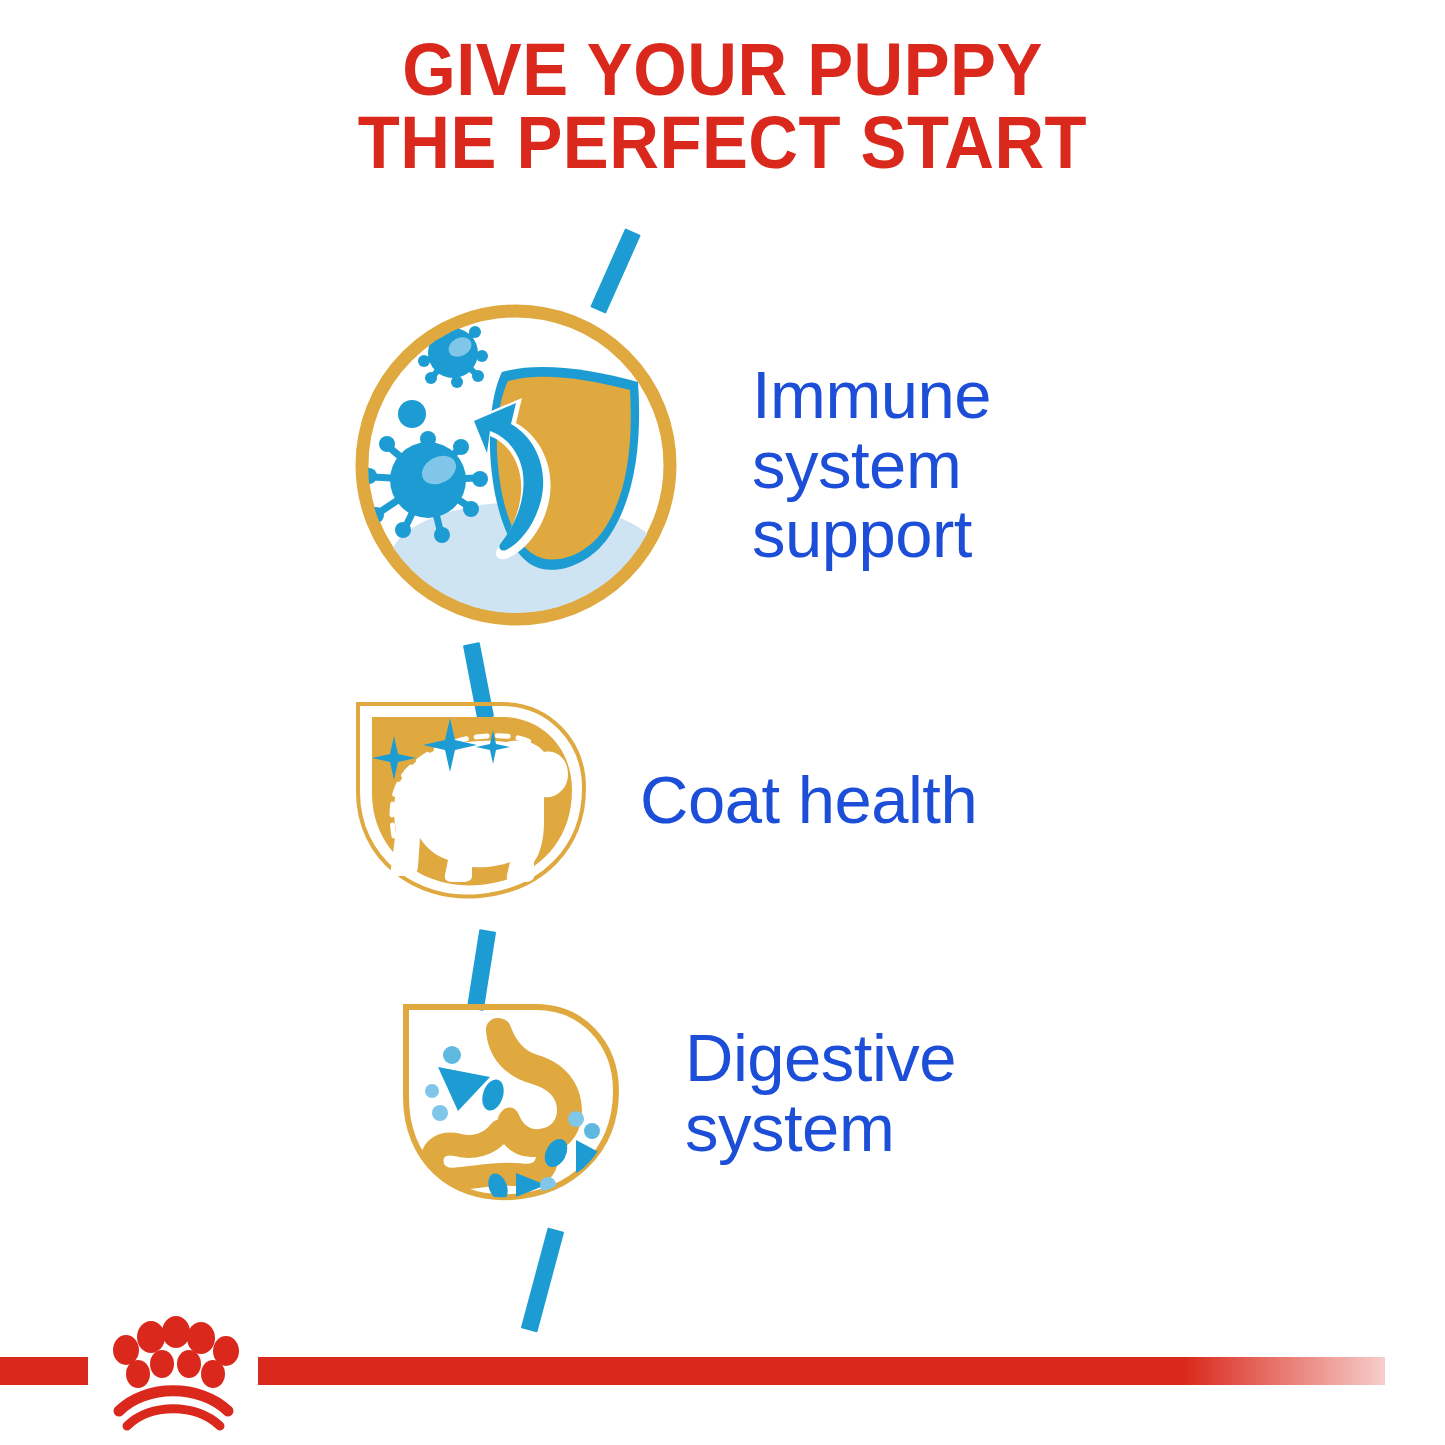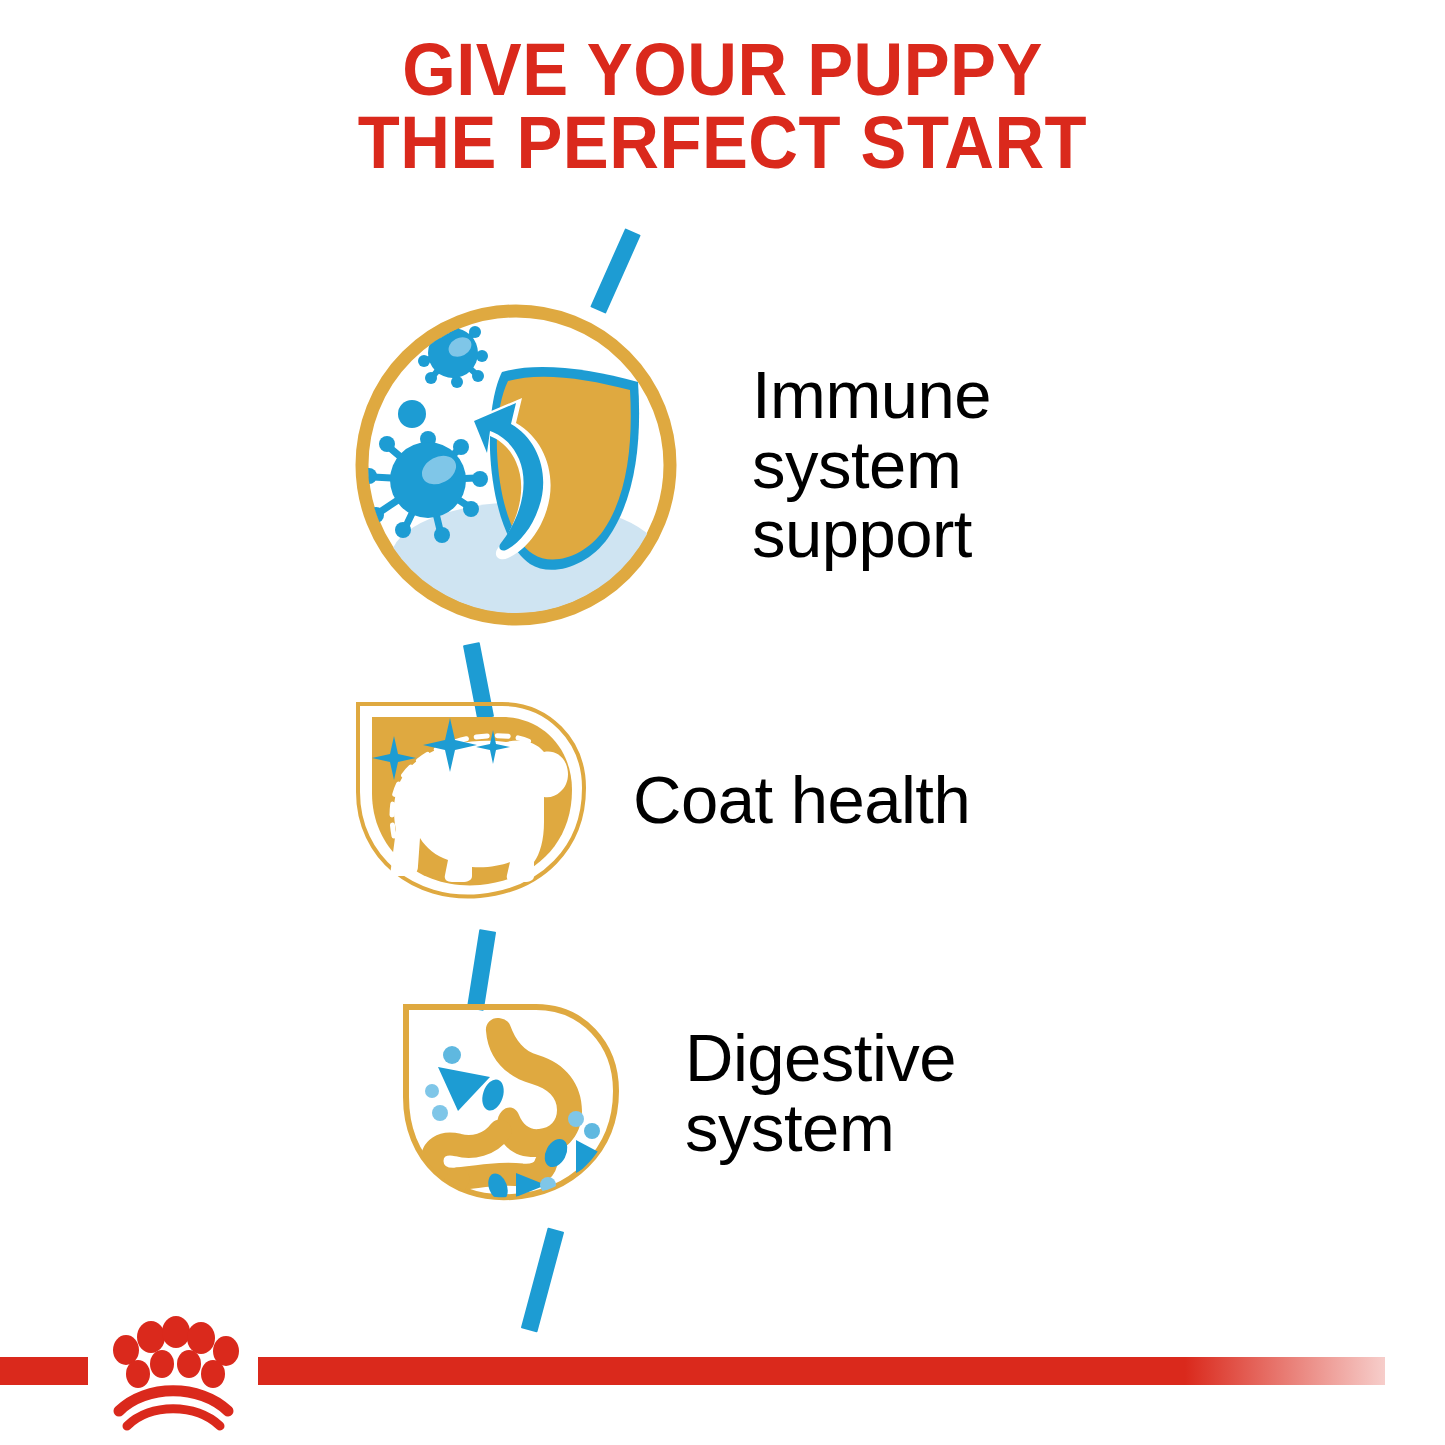--- a/index.html
+++ b/index.html
@@ -32,35 +32,35 @@
     transform: scaleX(0.93);
     transform-origin: center top;
   }
   #headline .hl-line { display: block; white-space: nowrap; }
 
   
   .benefit-row { position: absolute; }
 
   .benefit-label {
     position: absolute;
-    color: #000000;
+    color: #1d4ed8;
     font-family: "Liberation Sans", sans-serif;
     font-weight: normal;
     font-size: 67px;
     line-height: 1.04;
     letter-spacing: -0.5px;
     white-space: pre-line;
   }
 
   #row-immune      { left: 340px; top: 290px;  width: 1100px; height: 360px; }
   #row-coat        { left: 330px; top: 680px;  width: 1100px; height: 250px; }
   #row-digestive   { left: 380px; top: 985px;  width: 1100px; height: 245px; }
 
   #label-immune    { left: 412px; top: 70px; }
-  #label-coat      { left: 303px; top: 85px; }
+  #label-coat      { left: 310px; top: 85px; }
   #label-digestive { left: 305px; top: 38px; }
 
   .icon-svg { position: absolute; left: 0; top: 0; display: block; }
 
   
   .connector {
     position: absolute;
     background: #1D9CD3;
     border-radius: 1px;
   }

